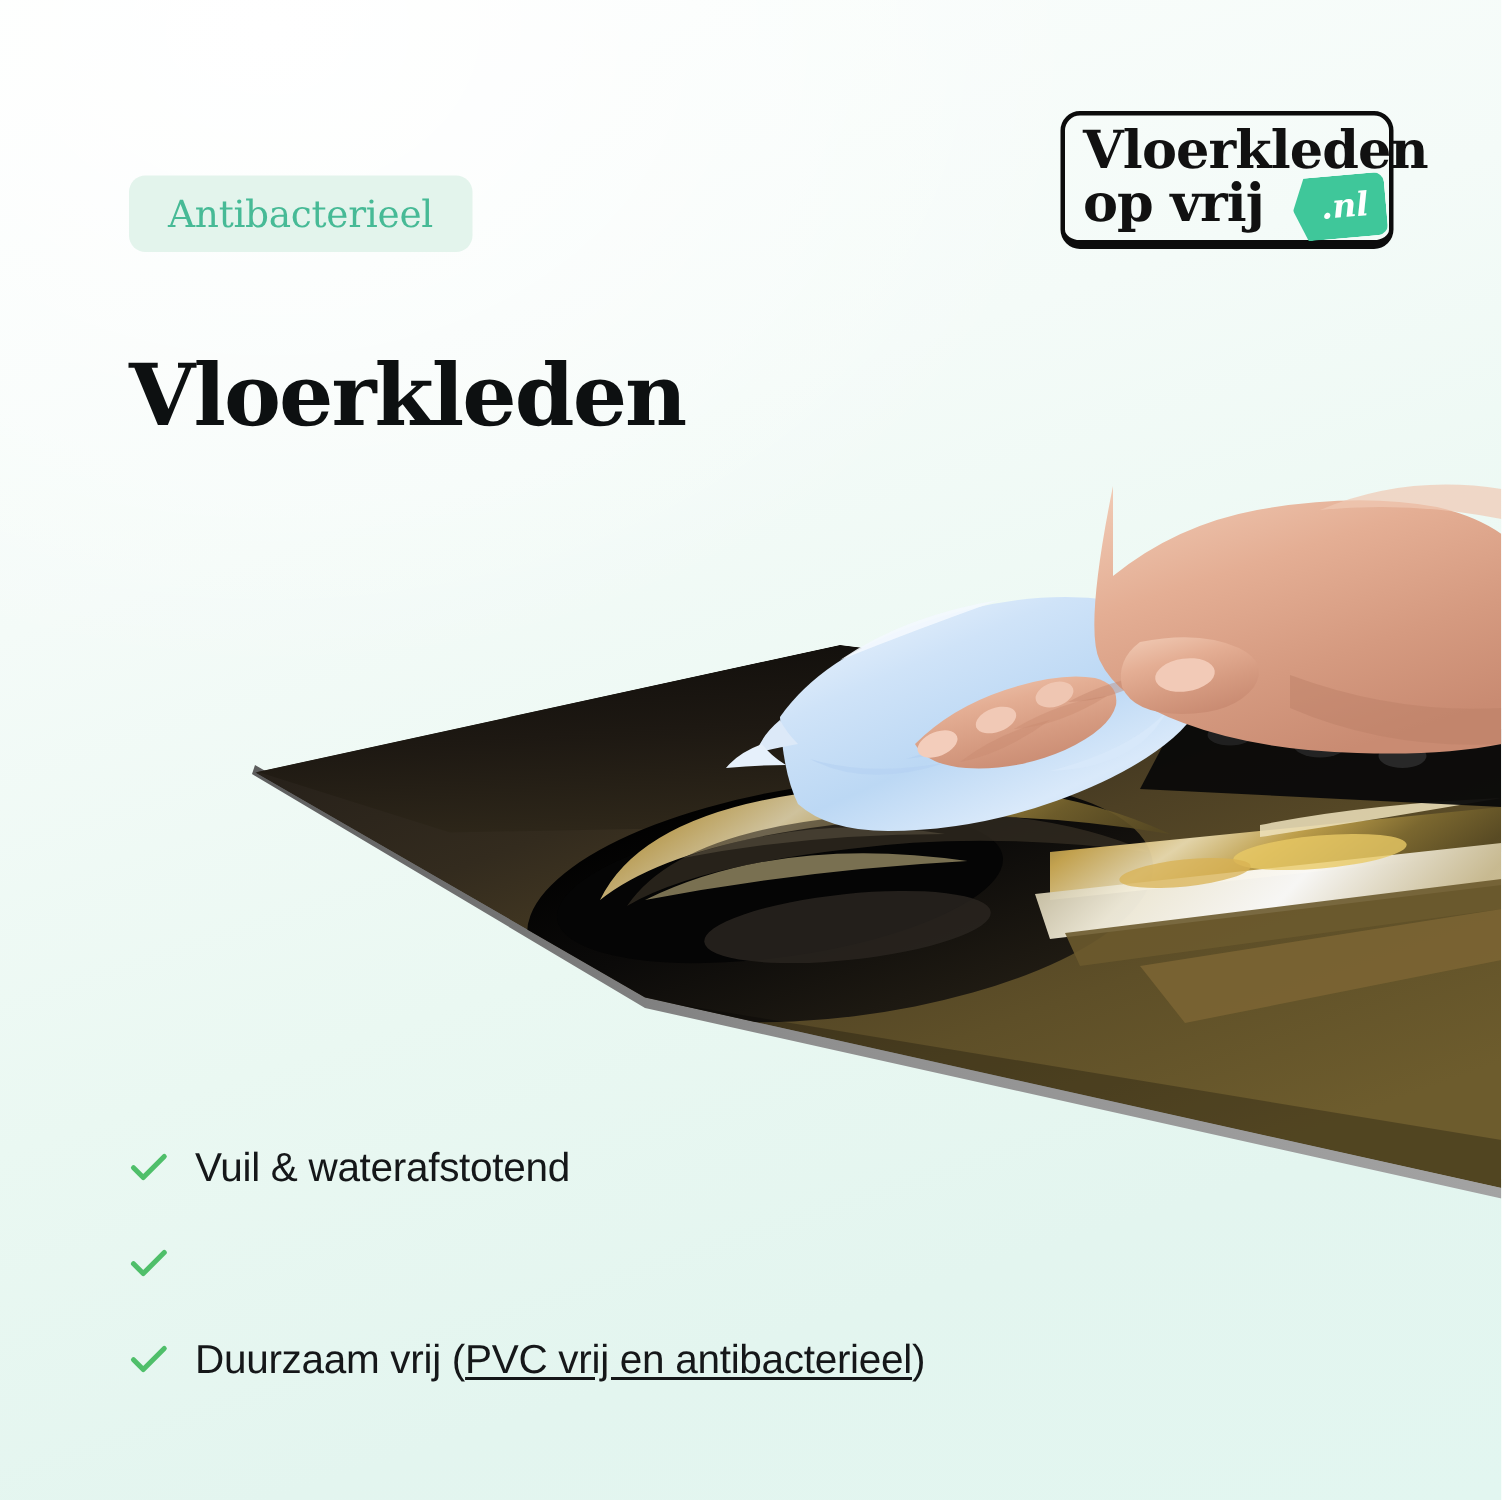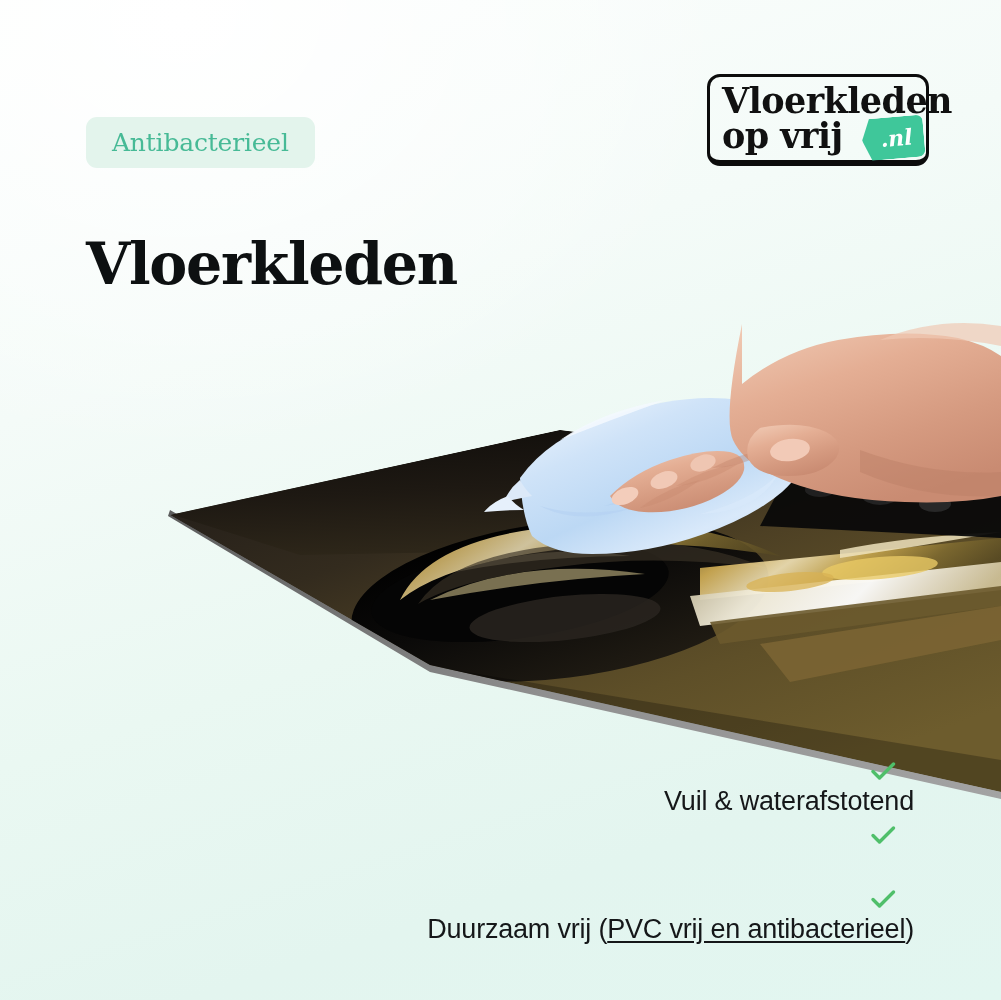--- a/index.html
+++ b/index.html
@@ -122,24 +122,23 @@
 
   
   .features {
     position: absolute;
     left: 84px;
     top: 756px;
     width: 830px;
   }
   .feature-row {
     display: flex;
-    align-items: flex-end;
+    align-items: center;
     height: 44px;
     margin-bottom: 20px;
-    flex-direction: column;
   }
   .check-icon {
     width: 30px;
     height: 30px;
     flex: 0 0 30px;
     margin-right: 16px;
   }
   .feature-text {
     font-family: "Liberation Sans", sans-serif;
     font-size: 27px;

